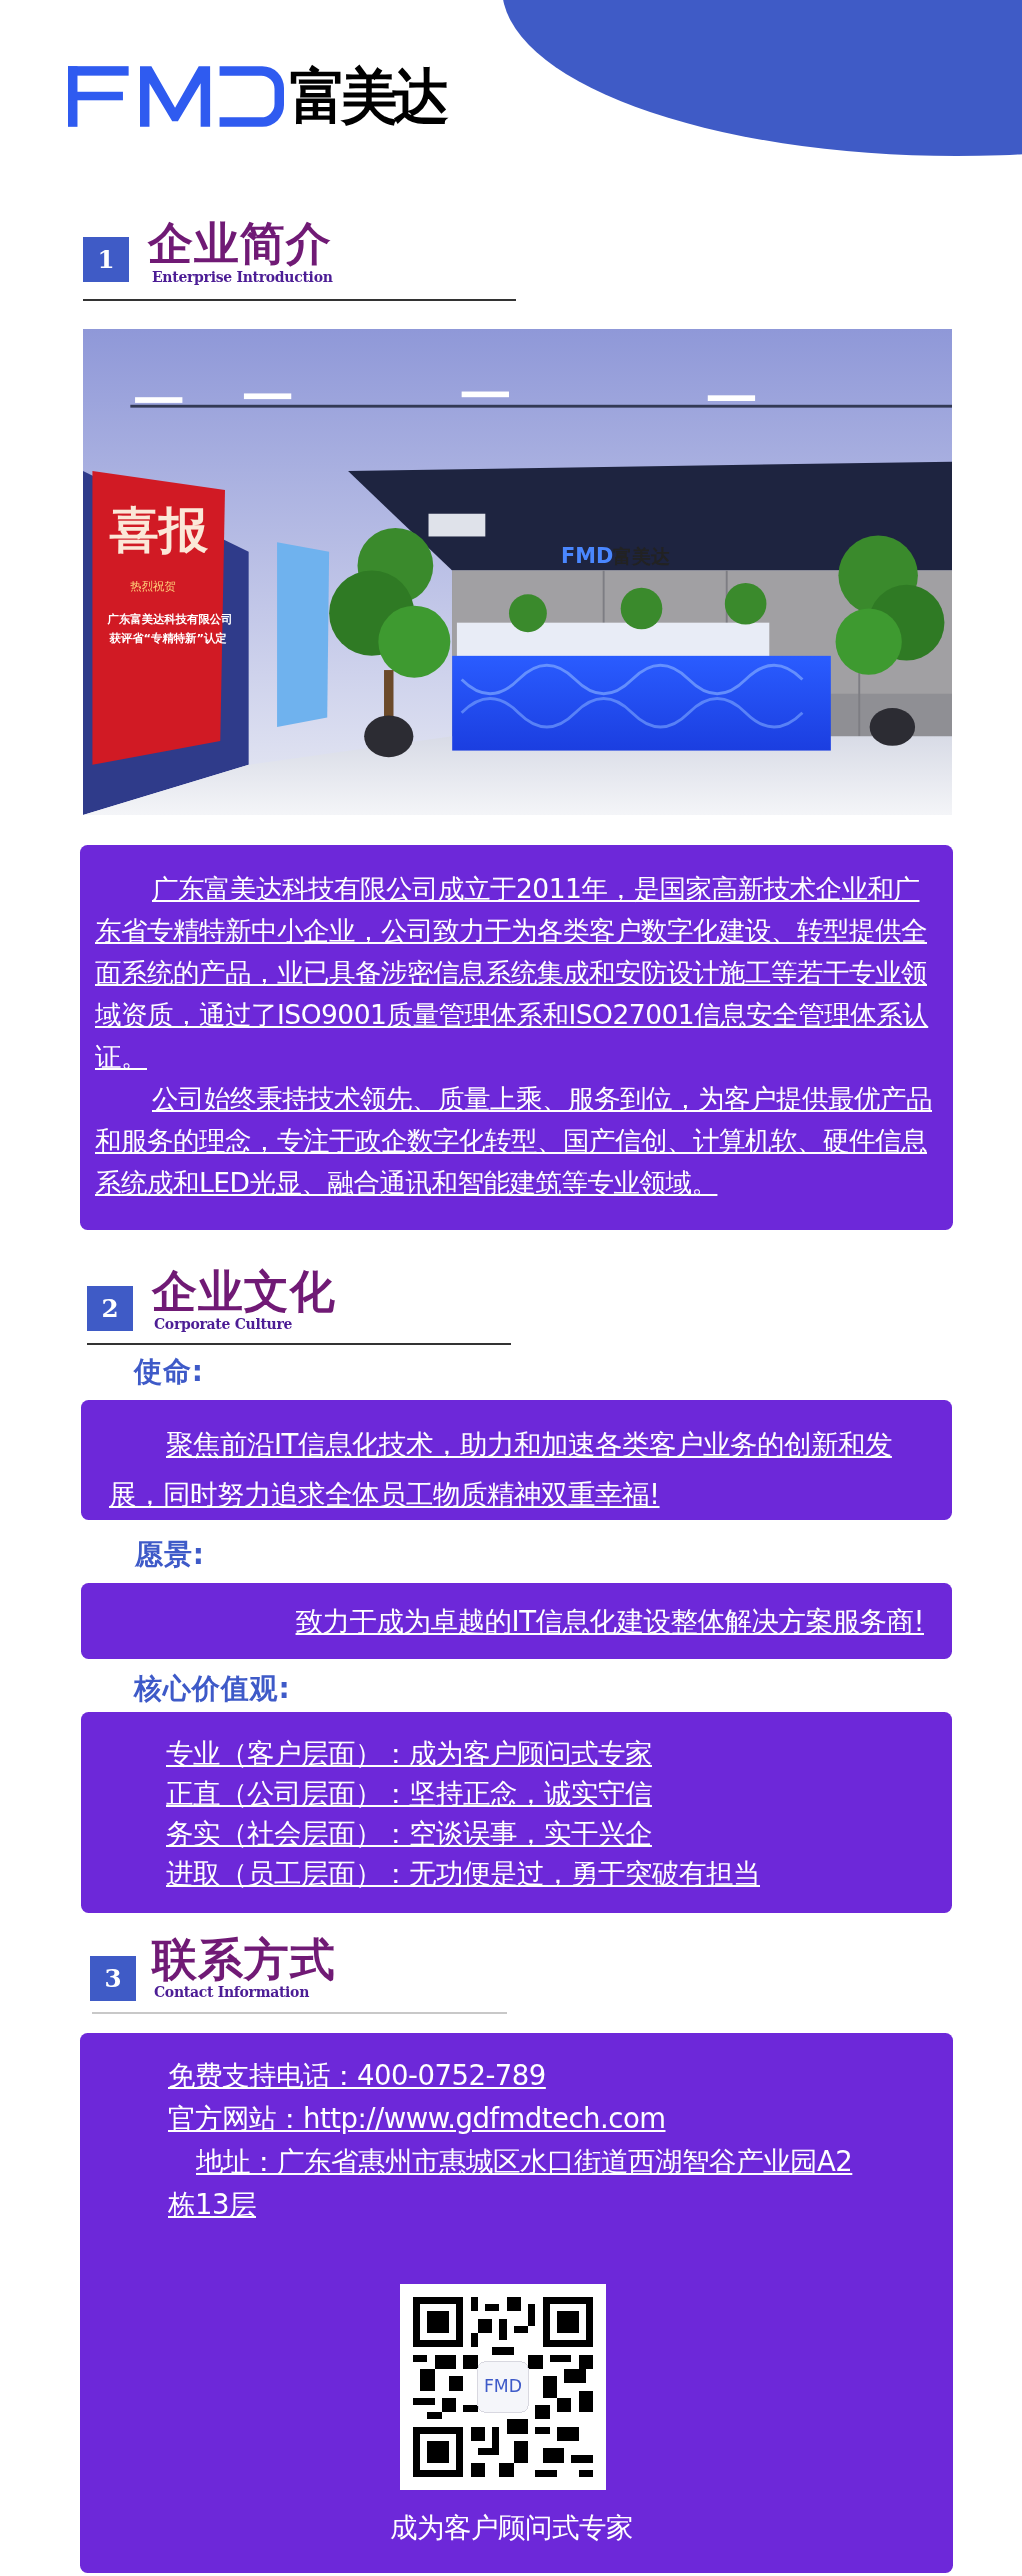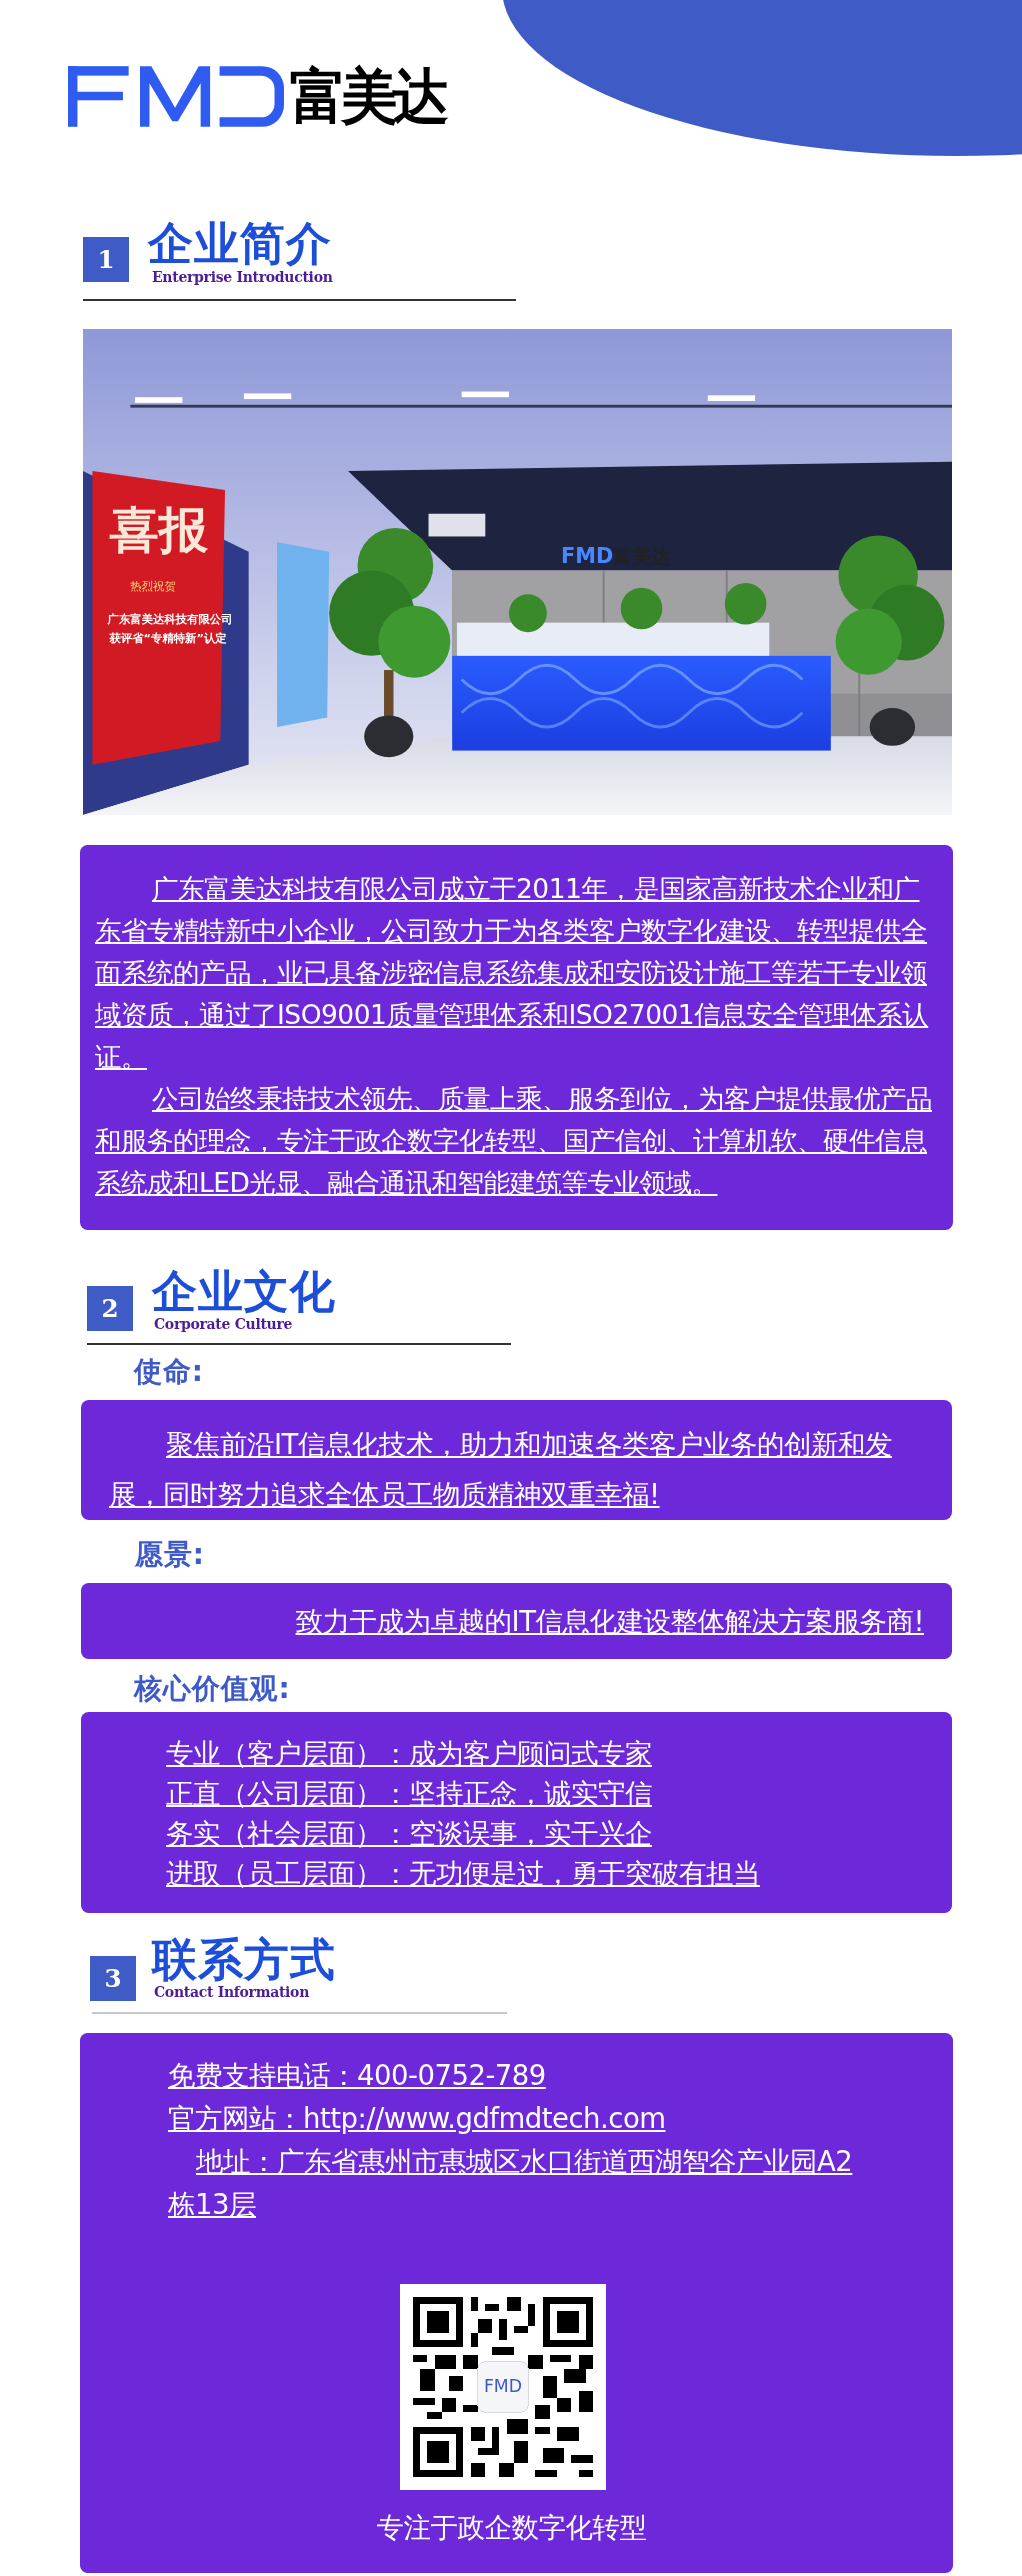--- a/index.html
+++ b/index.html
@@ -23,21 +23,21 @@
 
   
   .sec-head { position: absolute; left: 0; width: 1023px; height: 76px; }
   .sec-num {
     position: absolute; width: 46px; height: 45px; background: #3f5bc6;
     color: #fff; font-family: "DejaVu Serif", serif; font-size: 24.6px; font-weight: bold;
     display: flex; align-items: center; justify-content: center;
   }
   .sec-title {
     position: absolute; font-family: "DejaVu Serif", serif; font-weight: bold;
-    font-size: 45px; line-height: 49px; color: #1d4ed8; letter-spacing: 0.9px;
+    font-size: 45px; line-height: 49px; color: #701a75; letter-spacing: 0.9px;
   }
   .sec-sub {
     position: absolute; font-family: "DejaVu Serif", serif; font-weight: bold;
     font-size: 14px; color: #4c1d95; letter-spacing: -0.3px;
   }
   .sec-rule { position: absolute; height: 1.9px; background: #333; }
 
   
   .photo {
     position: absolute; left: 83px; top: 329px; width: 869px; height: 486px;
@@ -171,21 +171,21 @@
 </div>
 
 <div class="sec-head" style="top:1276px;">
   <div class="sec-num" style="left:87px; top:9.5px;">2</div>
   <div class="sec-title" style="left:152px; top:-9.5px;">企业文化</div>
   <div class="sec-sub" style="left:154px; top:40px;">Corporate Culture</div>
   <div class="sec-rule" style="left:87px; top:67px; width:424px;"></div>
 </div>
 
 <div class="label" style="left:134px; top:1353px;">使命:</div>
-<div class="box" style="left:81px; top:1400px; width:871px; height:120px; padding:19px 28px 0 28px;border-radius:8px;">
+<div class="box" style="left:81px; top:1400px; width:871px; height:120px; padding:19px 28px 0 28px;">
   <p class="para" style="line-height:50px; font-size:27.5px;">聚焦前沿IT信息化技术，助力和加速各类客户业务的创新和发展，同时努力追求全体员工物质精神双重幸福!</p>
 </div>
 
 <div class="label" style="left:135px; top:1536px;">愿景:</div>
 <div class="box" style="left:81px; top:1583px; width:871px; height:76px; padding:0 28px; display:flex; align-items:center;justify-content:flex-end;">
   <p class="line" style="padding-left:57px;">致力于成为卓越的IT信息化建设整体解决方案服务商!</p>
 </div>
 
 <div class="label" style="left:134px; top:1670px;">核心价值观:</div>
 <div class="box" style="left:81px; top:1712px; width:871px; height:201px; padding:21px 0 0 85px;">
@@ -264,14 +264,14 @@
       <rect x="22" y="22" width="3" height="1"></rect>
         <rect x="8" y="23" width="2" height="2"></rect>
         <rect x="12" y="23" width="2" height="2"></rect>
         <rect x="17" y="24" width="3" height="1"></rect>
         <rect x="23" y="24" width="2" height="1"></rect>
     </g>
     <rect x="9" y="9" width="7" height="7" rx="1" fill="#f5f6fa" stroke="#d8d8e0" stroke-width="0.15"></rect>
     <text x="12.5" y="13.2" text-anchor="middle" font-size="2.4" fill="#3e5ac8" font-family="DejaVu Sans, sans-serif">FMD</text>
   </svg>
 </div>
-<p class="qr-caption">专注于政企数字化转型</p>
+<p class="qr-caption">成为客户顾问式专家</p>
 
 
 </body></html>

